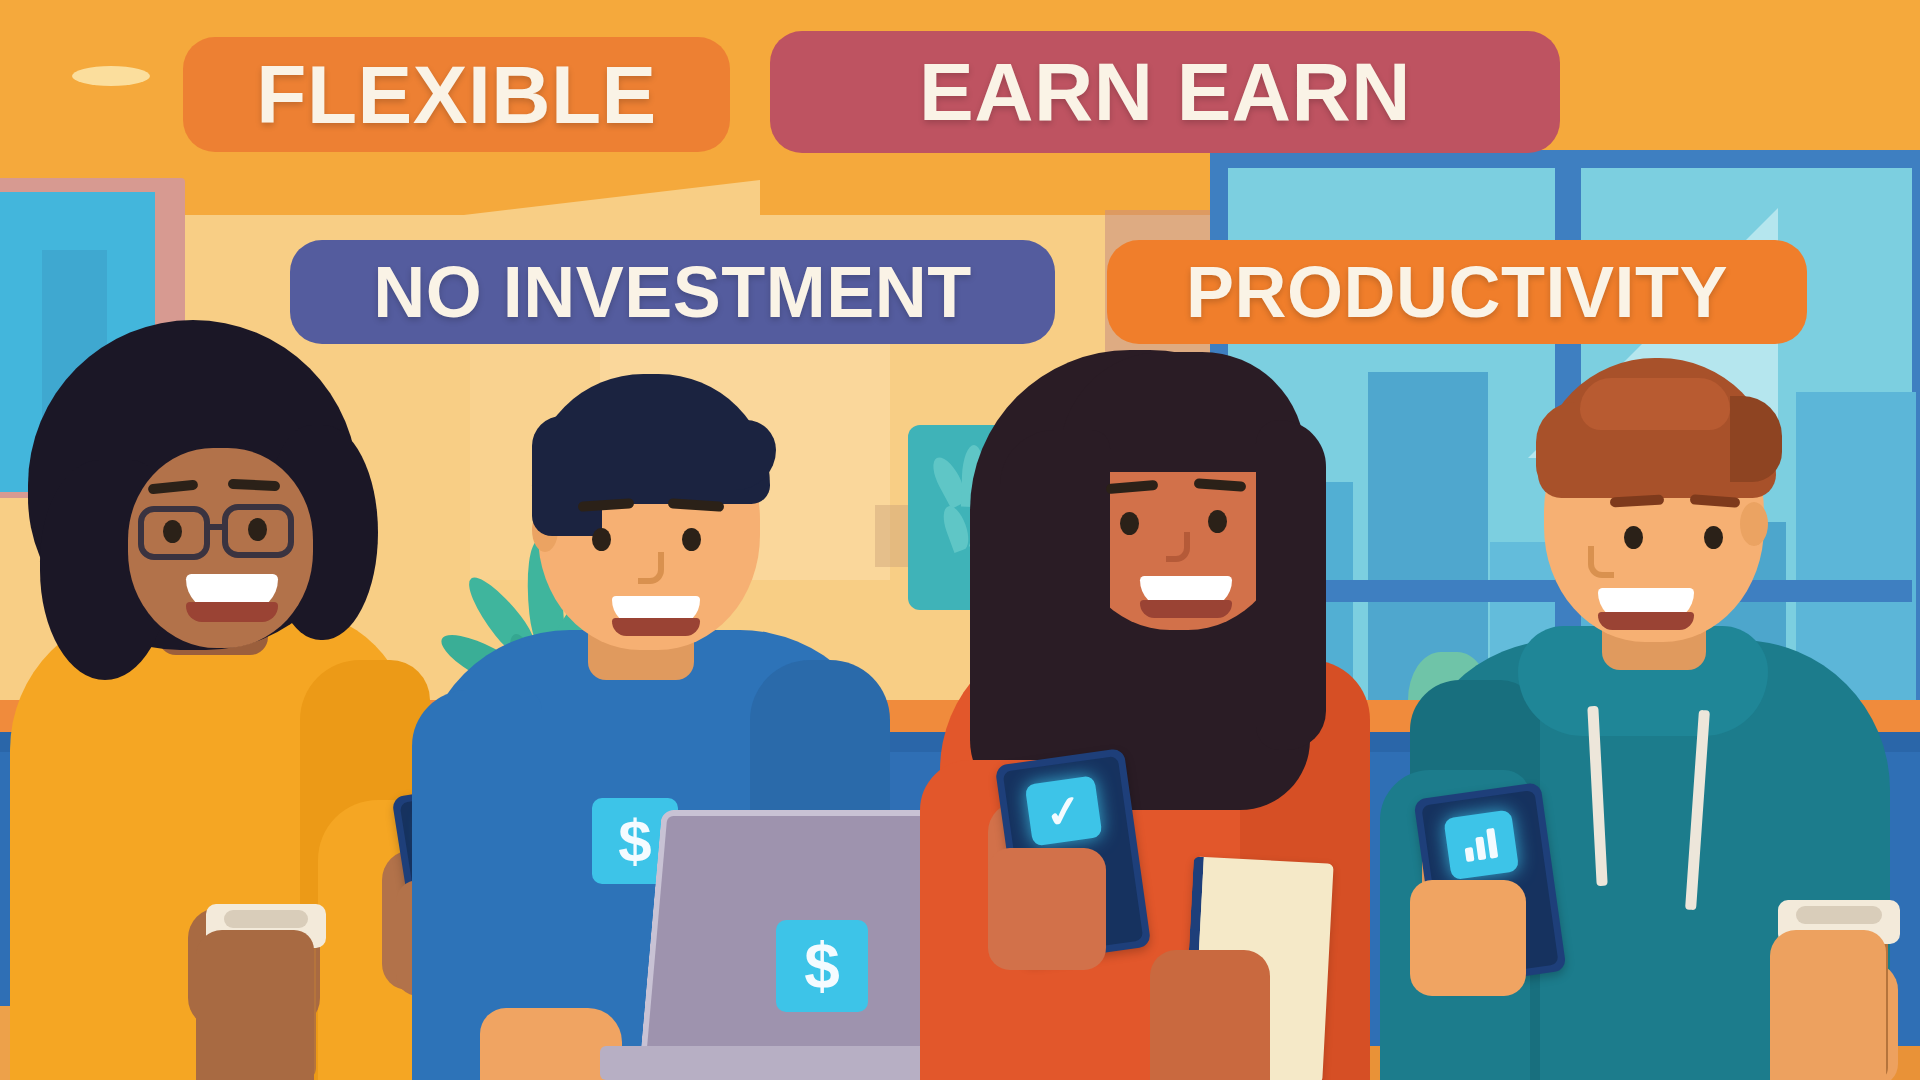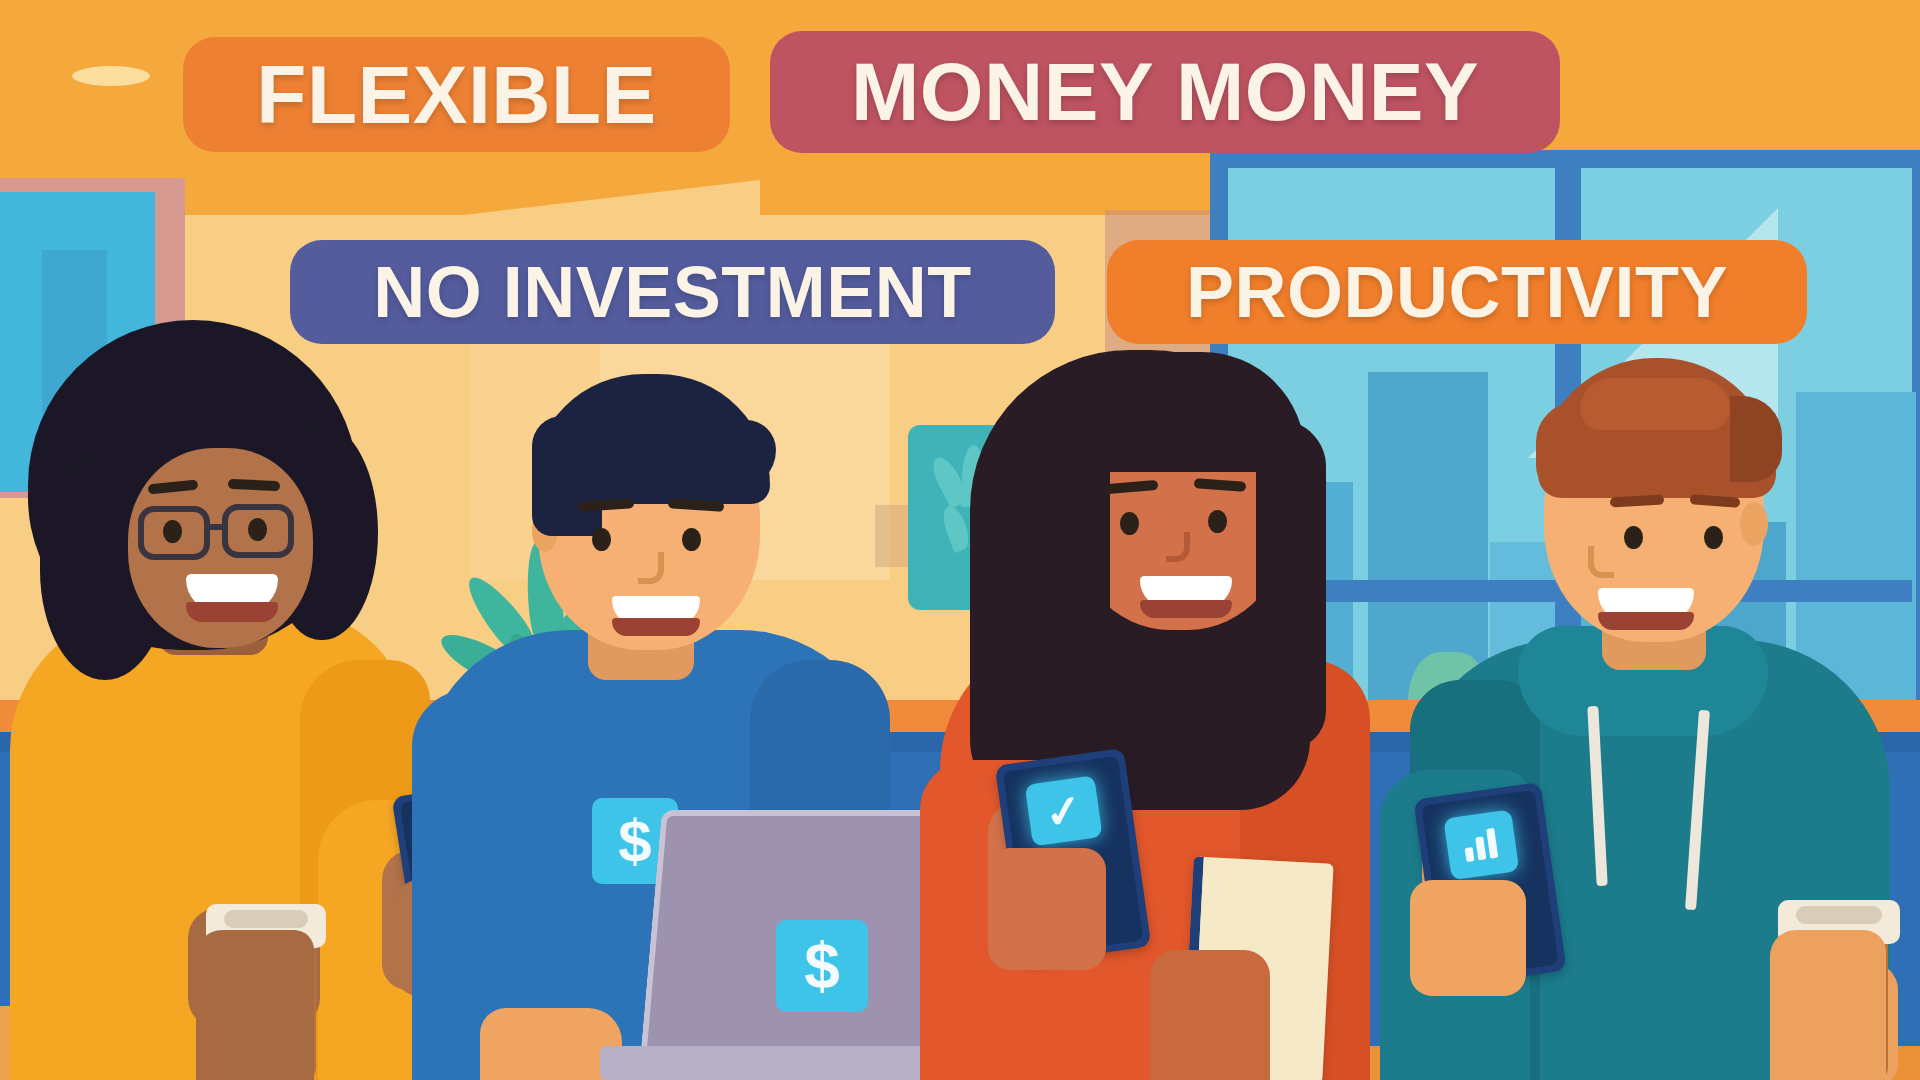--- a/index.html
+++ b/index.html
@@ -700,18 +700,18 @@
   <div style="position:absolute; left:1778px; top:886px; width:122px; height:194px;">
     <div class="cup-body" style="left:10px; top:42px; width:100px; height:152px;"></div>
     <div class="cup-lid" style="left:0; top:14px; width:122px; height:44px;"></div>
     <div class="cup-lid-inner" style="left:18px; top:20px; width:86px; height:18px;"></div>
   </div>
   <div style="position:absolute; left:1770px; top:930px; width:116px; height:150px;
               background:#EDA15F; border-radius:26px 22px 0 0;"></div>
 
   <div class="badges">
     <div class="badge badge-flexible">FLEXIBLE</div>
-    <div class="badge badge-earn">MONEY MONEY</div>
+    <div class="badge badge-earn">EARN EARN</div>
     <div class="badge badge-noinvest">NO INVESTMENT</div>
     <div class="badge badge-productivity">PRODUCTIVITY</div>
   </div>
 
 </div>
 
 </body></html>

